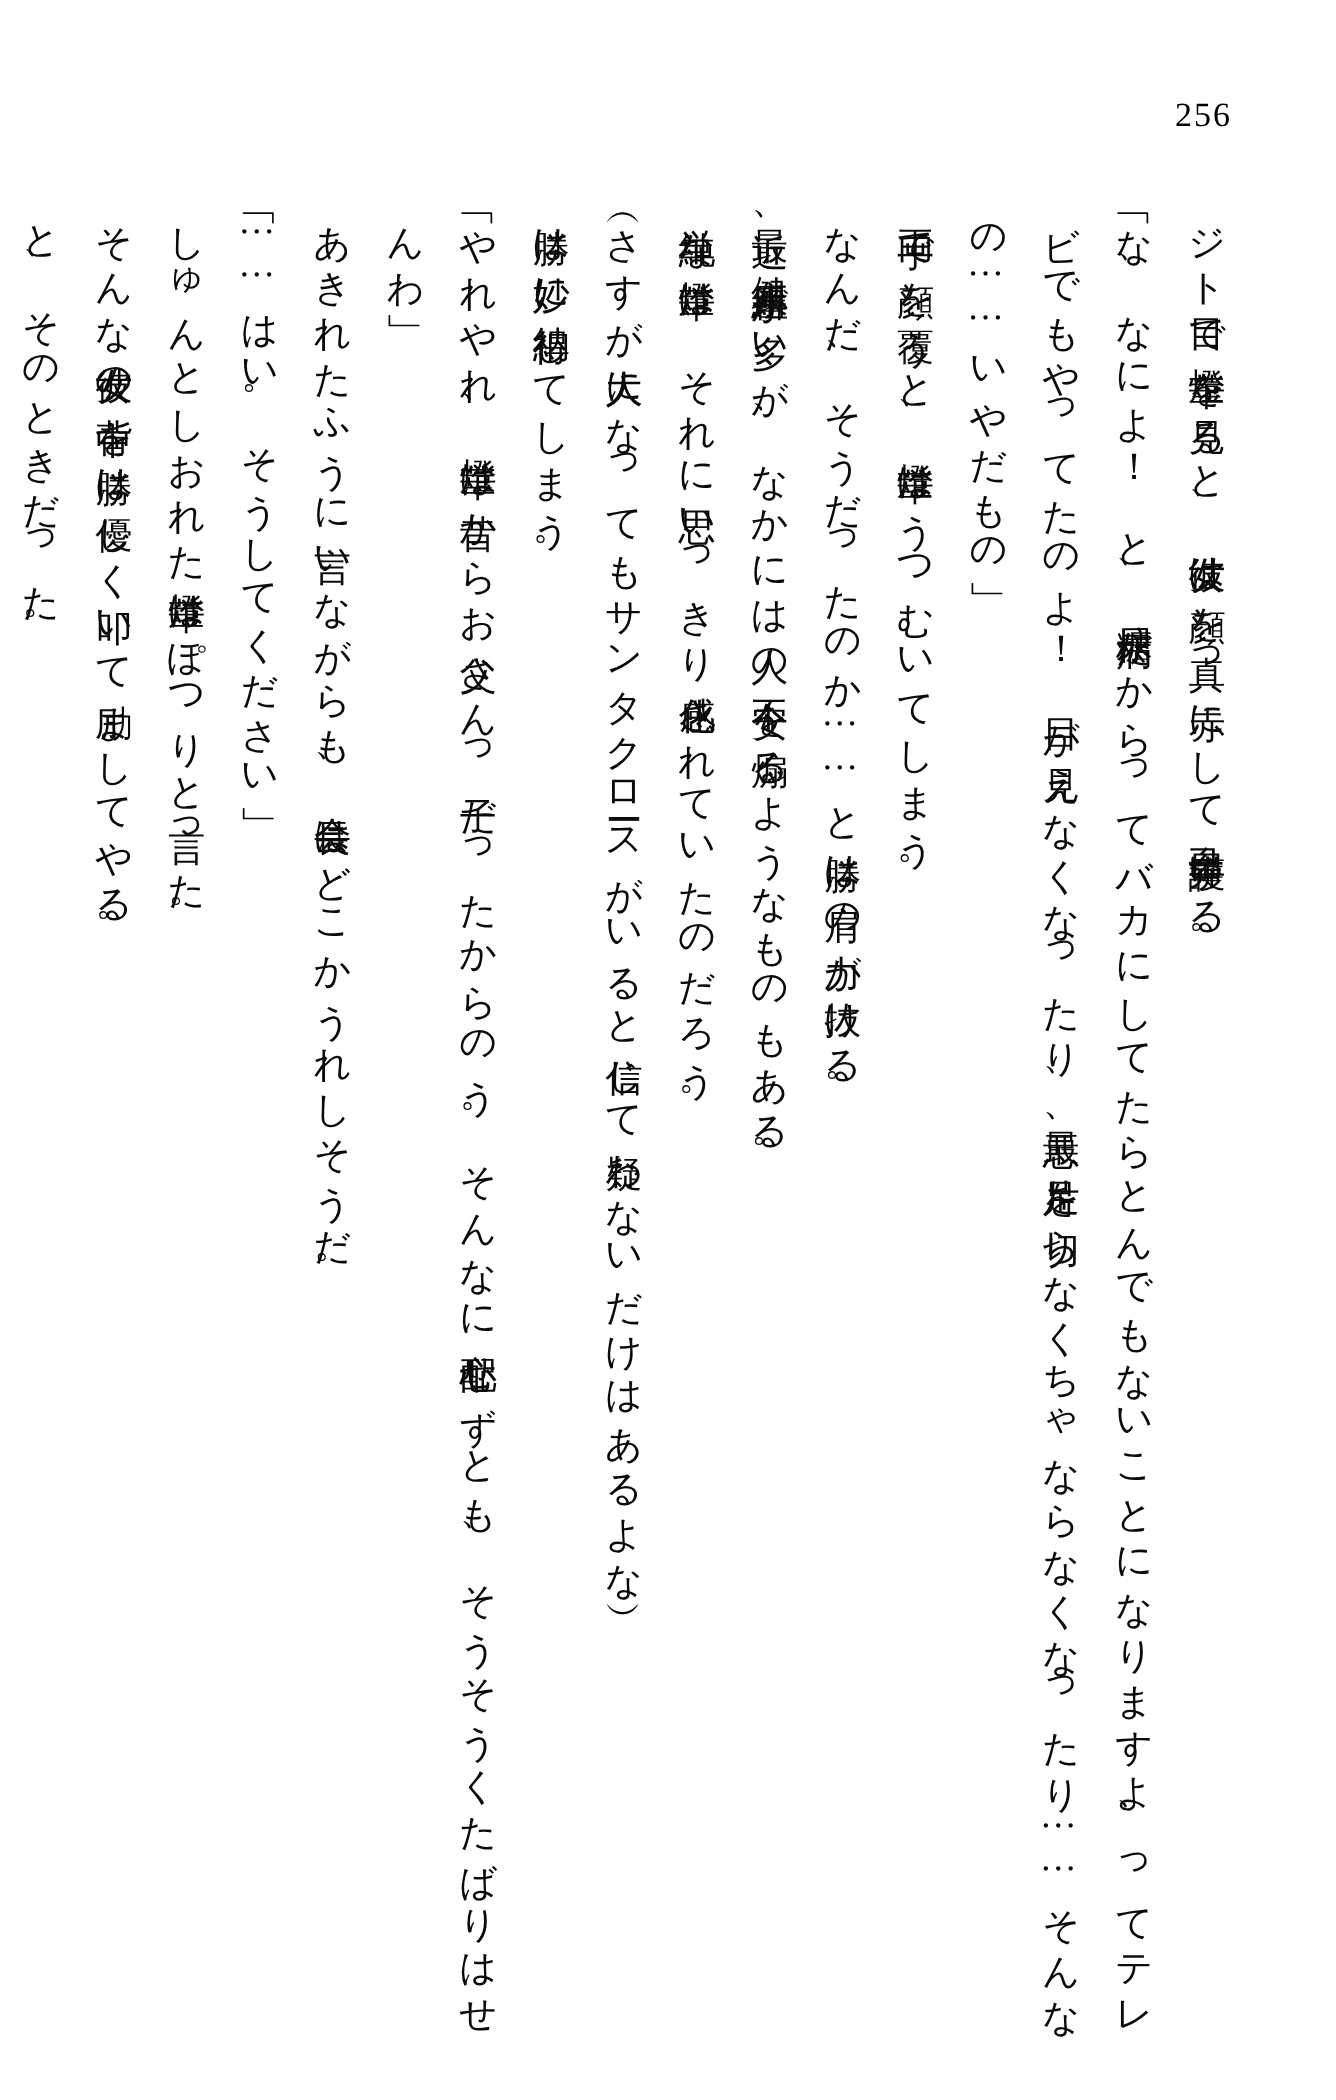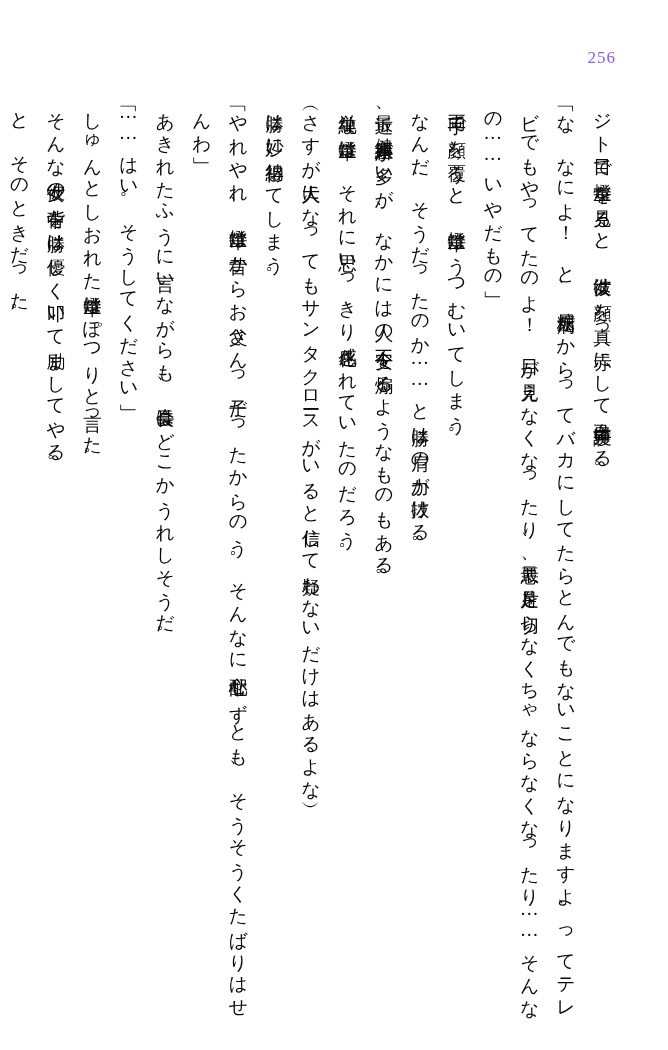--- a/index.html
+++ b/index.html
@@ -21,21 +21,21 @@
     box-sizing: border-box;
     background: #ffffff;
   }
   .page-number {
     position: absolute;
     top: 48px;
     right: 52px;
     font-size: 17px;
     letter-spacing: 1px;
     font-family: "Liberation Serif", "DejaVu Serif", serif;
-    color: #8b5cf6;
+    color: #000000;
   }
   .body-text {
     position: absolute;
     top: 100px;
     right: 48px;
     left: 40px;
     bottom: 40px;
     writing-mode: vertical-rl;
     text-orientation: upright;
     font-size: 18.5px;

